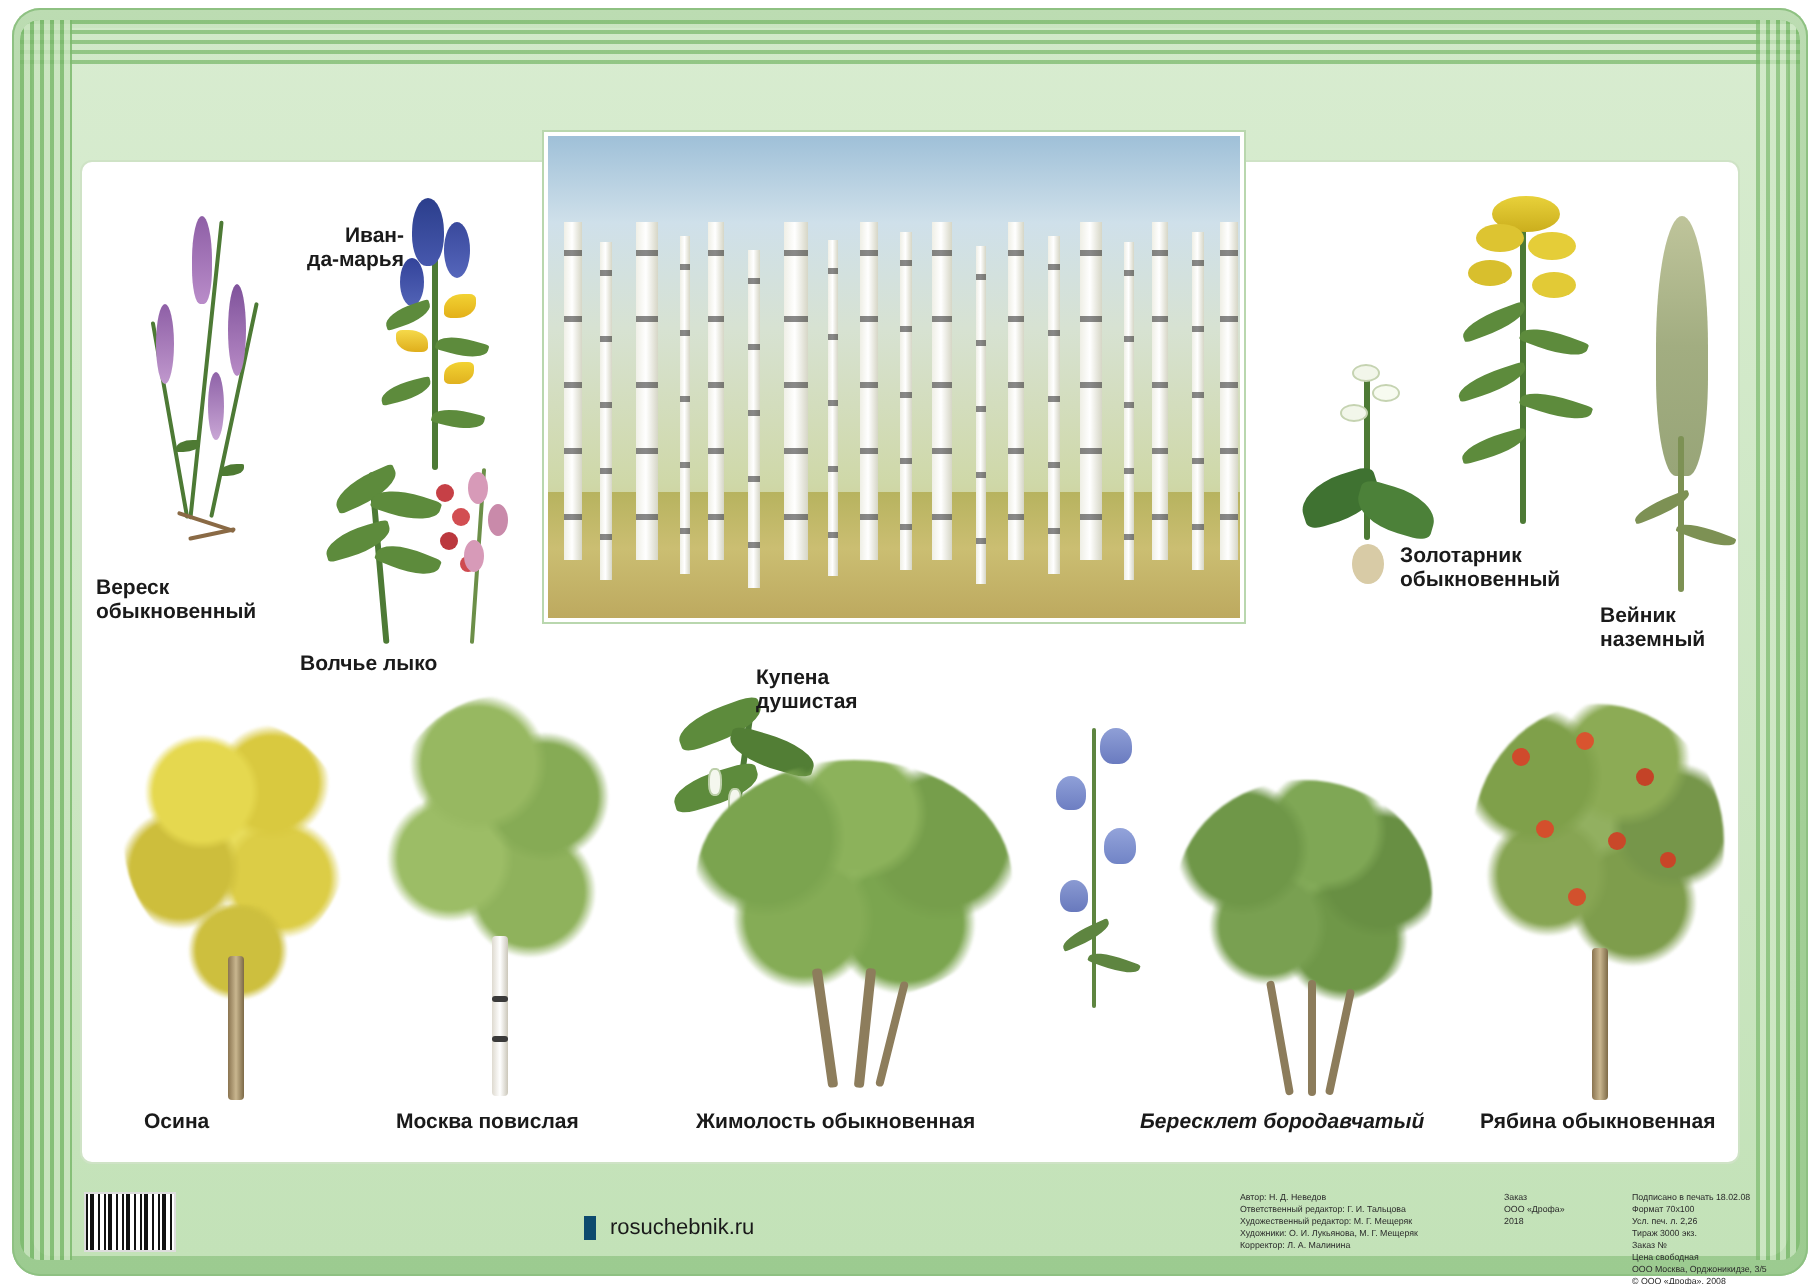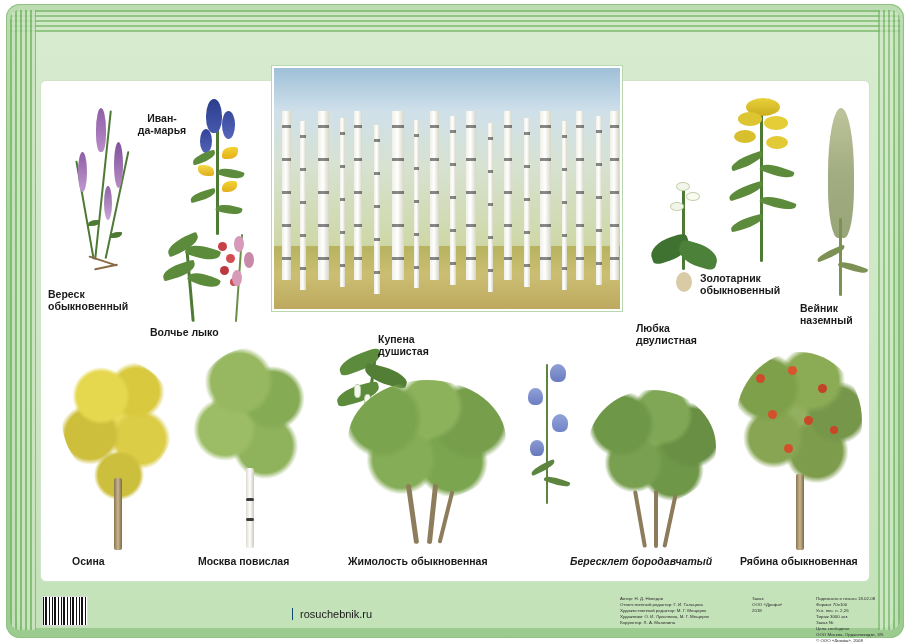--- a/index.html
+++ b/index.html
@@ -225,21 +225,21 @@
     font-size: 5px;
     color: #444;
     max-width: 26px;
     line-height: 1.1;
   }
   .site {
     position: absolute;
     left: 292px; top: 608px;
     font-size: 11px;
     color: #1a1a1a;
-    border-left: 1px solid #0c4a6e;
+    border-left: 6px solid #0c4a6e;
     padding-left: 7px;
   }
   .imprint {
     position: absolute;
     font-size: 4.4px;
     line-height: 1.35;
     color: #2b2b2b;
     white-space: pre-line;
   }
   .imprint.a { left: 620px; top: 596px; width: 120px; }
@@ -308,21 +308,21 @@
     <div class="blossom" style="left:40px; top:16px; width:13px; height:28px; background:linear-gradient(180deg,#39499c,#5566bb); border-radius:50%;"></div>
     <div class="blossom" style="left:18px; top:34px; width:12px; height:24px; background:linear-gradient(180deg,#33439a,#5263b6); border-radius:50%;"></div>
     <div class="blossom" style="left:40px; top:52px; width:16px; height:12px; background:linear-gradient(180deg,#f2d233,#e3b019); border-radius:60% 20% 60% 20%;"></div>
     <div class="blossom" style="left:16px; top:70px; width:16px; height:11px; background:linear-gradient(180deg,#f5d94a,#dfae1c); border-radius:20% 60% 20% 60%;"></div>
     <div class="blossom" style="left:40px; top:86px; width:15px; height:11px; background:linear-gradient(180deg,#f2d233,#e0b11f); border-radius:60% 20% 60% 20%;"></div>
     <div class="leafshape" style="left:10px; top:58px; width:24px; height:9px; transform:rotate(-18deg);"></div>
     <div class="leafshape" style="left:36px; top:74px; width:26px; height:9px; transform:rotate(16deg);"></div>
     <div class="leafshape" style="left:8px;  top:96px; width:26px; height:9px; transform:rotate(-14deg);"></div>
     <div class="leafshape" style="left:34px; top:110px;width:26px; height:9px; transform:rotate(14deg);"></div>
   </div>
-  <div class="label" style="left:122px; top:112px; width:80px; text-align:center;">Иван-
+  <div class="label" style="left:122px; top:112px; width:80px; text-align:right;">Иван-
 да-марья</div>
 
   <div class="art" style="left:160px; top:230px; width:110px; height:100px;">
     <div class="stem" style="left:28px; top:6px; width:3px; height:86px; transform:rotate(-5deg);"></div>
     <div class="leafshape" style="left:6px;  top:8px;  width:34px; height:13px; transform:rotate(-24deg);"></div>
     <div class="leafshape" style="left:26px; top:16px; width:34px; height:13px; transform:rotate(18deg);"></div>
     <div class="leafshape" style="left:2px;  top:34px; width:34px; height:13px; transform:rotate(-16deg);"></div>
     <div class="leafshape" style="left:28px; top:44px; width:32px; height:12px; transform:rotate(22deg);"></div>
     <div class="blossom" style="left:58px; top:12px; width:9px; height:9px; background:#c64046;"></div>
     <div class="blossom" style="left:66px; top:24px; width:9px; height:9px; background:#d24e52;"></div>
@@ -337,22 +337,20 @@
 
   <div class="art" style="left:648px; top:180px; width:74px; height:120px;">
     <div class="stem" style="left:34px; top:4px; width:3px; height:86px;"></div>
     <div class="blossom" style="left:28px; top:2px;  width:14px; height:9px; background:#f2f6ea; border:1px solid #c5d3b1;"></div>
     <div class="blossom" style="left:38px; top:12px; width:14px; height:9px; background:#f7fbf0; border:1px solid #c5d3b1;"></div>
     <div class="blossom" style="left:22px; top:22px; width:14px; height:9px; background:#f2f6ea; border:1px solid #c5d3b1;"></div>
     <div class="leafshape" style="left:2px;  top:58px; width:40px; height:22px; background:#3f7231; border-radius:60% 20% 60% 20%; transform:rotate(-18deg);"></div>
     <div class="leafshape" style="left:30px; top:64px; width:40px; height:22px; background:#4c8139; border-radius:20% 60% 20% 60%; transform:rotate(16deg);"></div>
     <div class="blossom" style="left:28px; top:92px; width:16px; height:20px; background:#d8cba6; border-radius:50%;"></div>
   </div>
-  <div class="label" style="left:636px; top:322px; width:100px;">Любка
-двулистная</div>
 
   <div class="art" style="left:716px; top:92px; width:90px; height:170px;">
     <div class="stem" style="left:44px; top:20px; width:3px; height:150px;"></div>
     <div class="blossom" style="left:30px; top:6px;  width:34px; height:18px; background:linear-gradient(180deg,#e8d13a,#cbae1d); border-radius:50%;"></div>
     <div class="blossom" style="left:22px; top:20px; width:24px; height:14px; background:#ddc431; border-radius:50%;"></div>
     <div class="blossom" style="left:48px; top:24px; width:24px; height:14px; background:#e5cd38; border-radius:50%;"></div>
     <div class="blossom" style="left:18px; top:38px; width:22px; height:13px; background:#d8bf2d; border-radius:50%;"></div>
     <div class="blossom" style="left:50px; top:44px; width:22px; height:13px; background:#e2ca36; border-radius:50%;"></div>
     <div class="leafshape" style="left:14px; top:64px; width:34px; height:10px; transform:rotate(-20deg);"></div>
     <div class="leafshape" style="left:44px; top:74px; width:34px; height:10px; transform:rotate(20deg);"></div>

